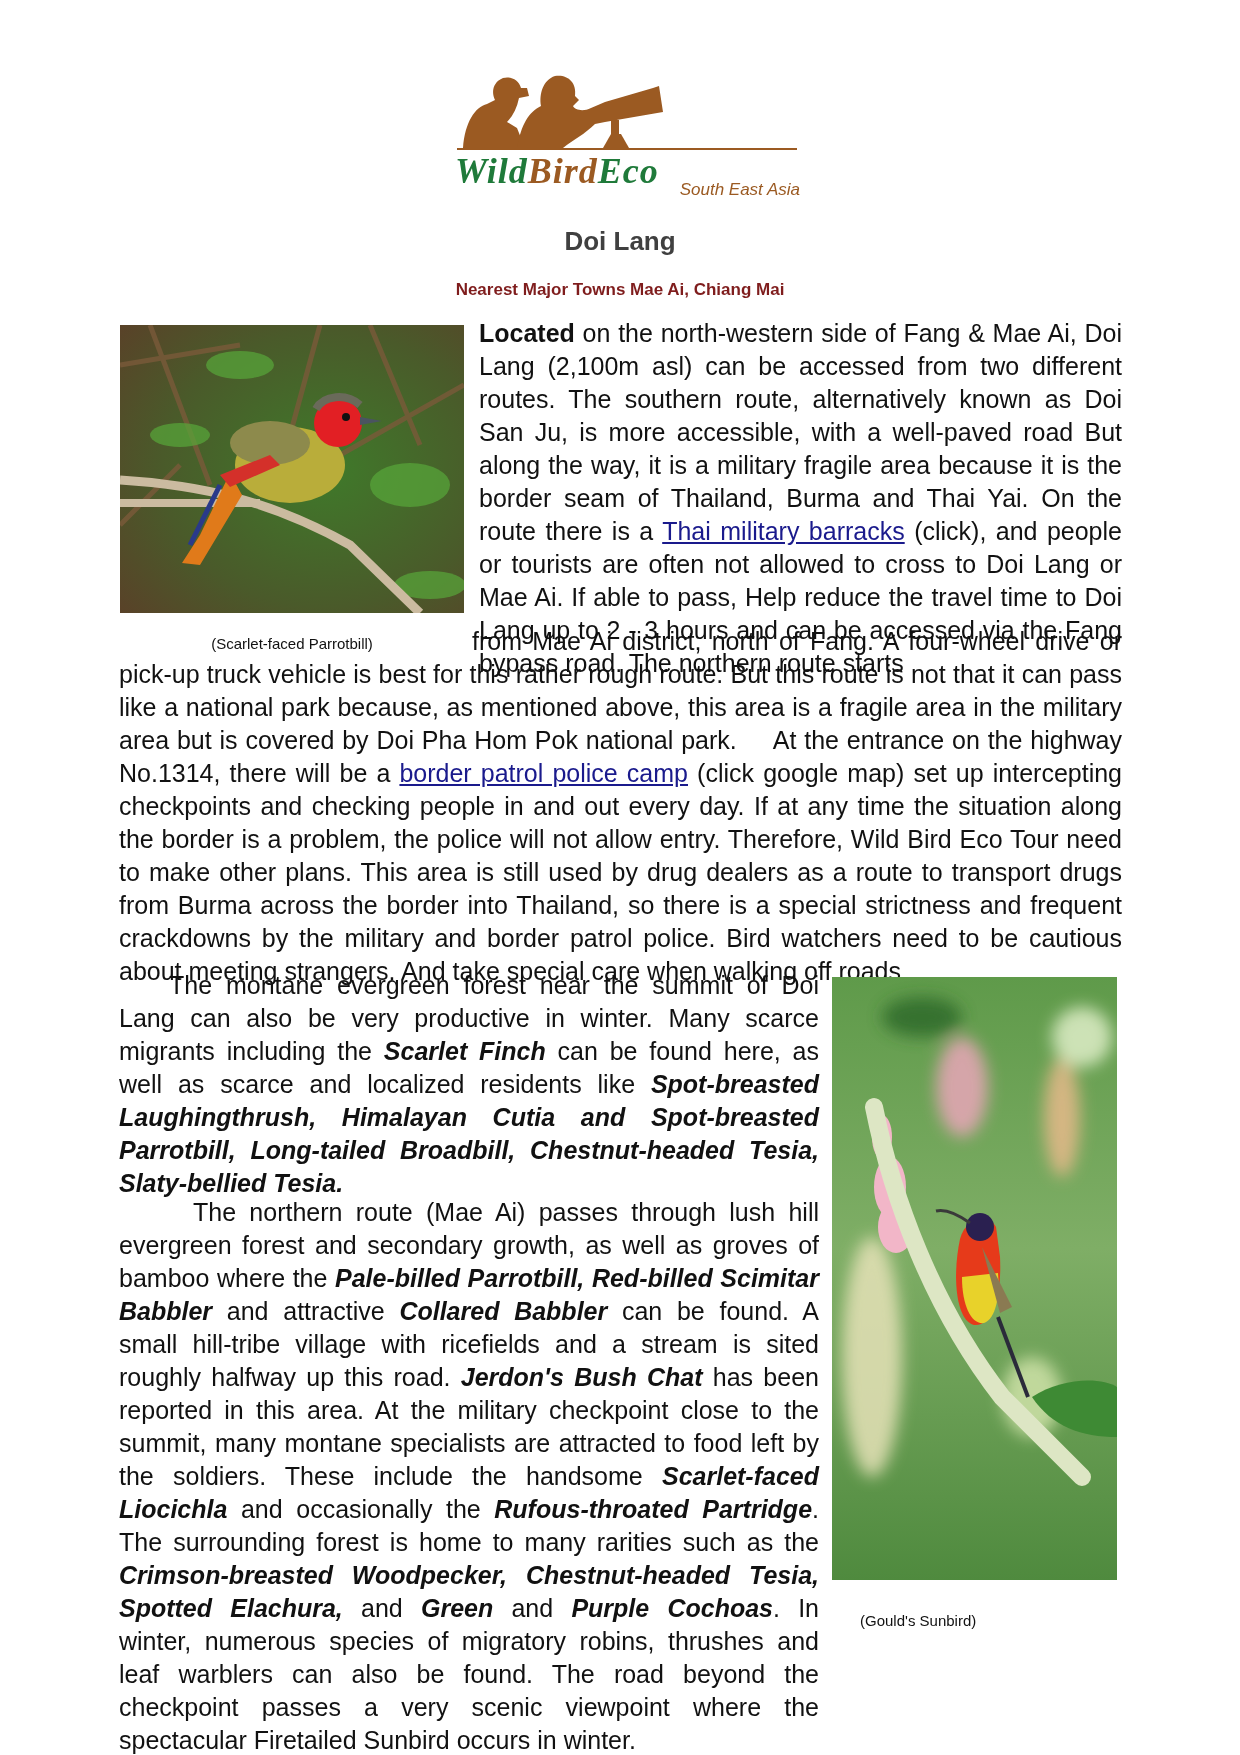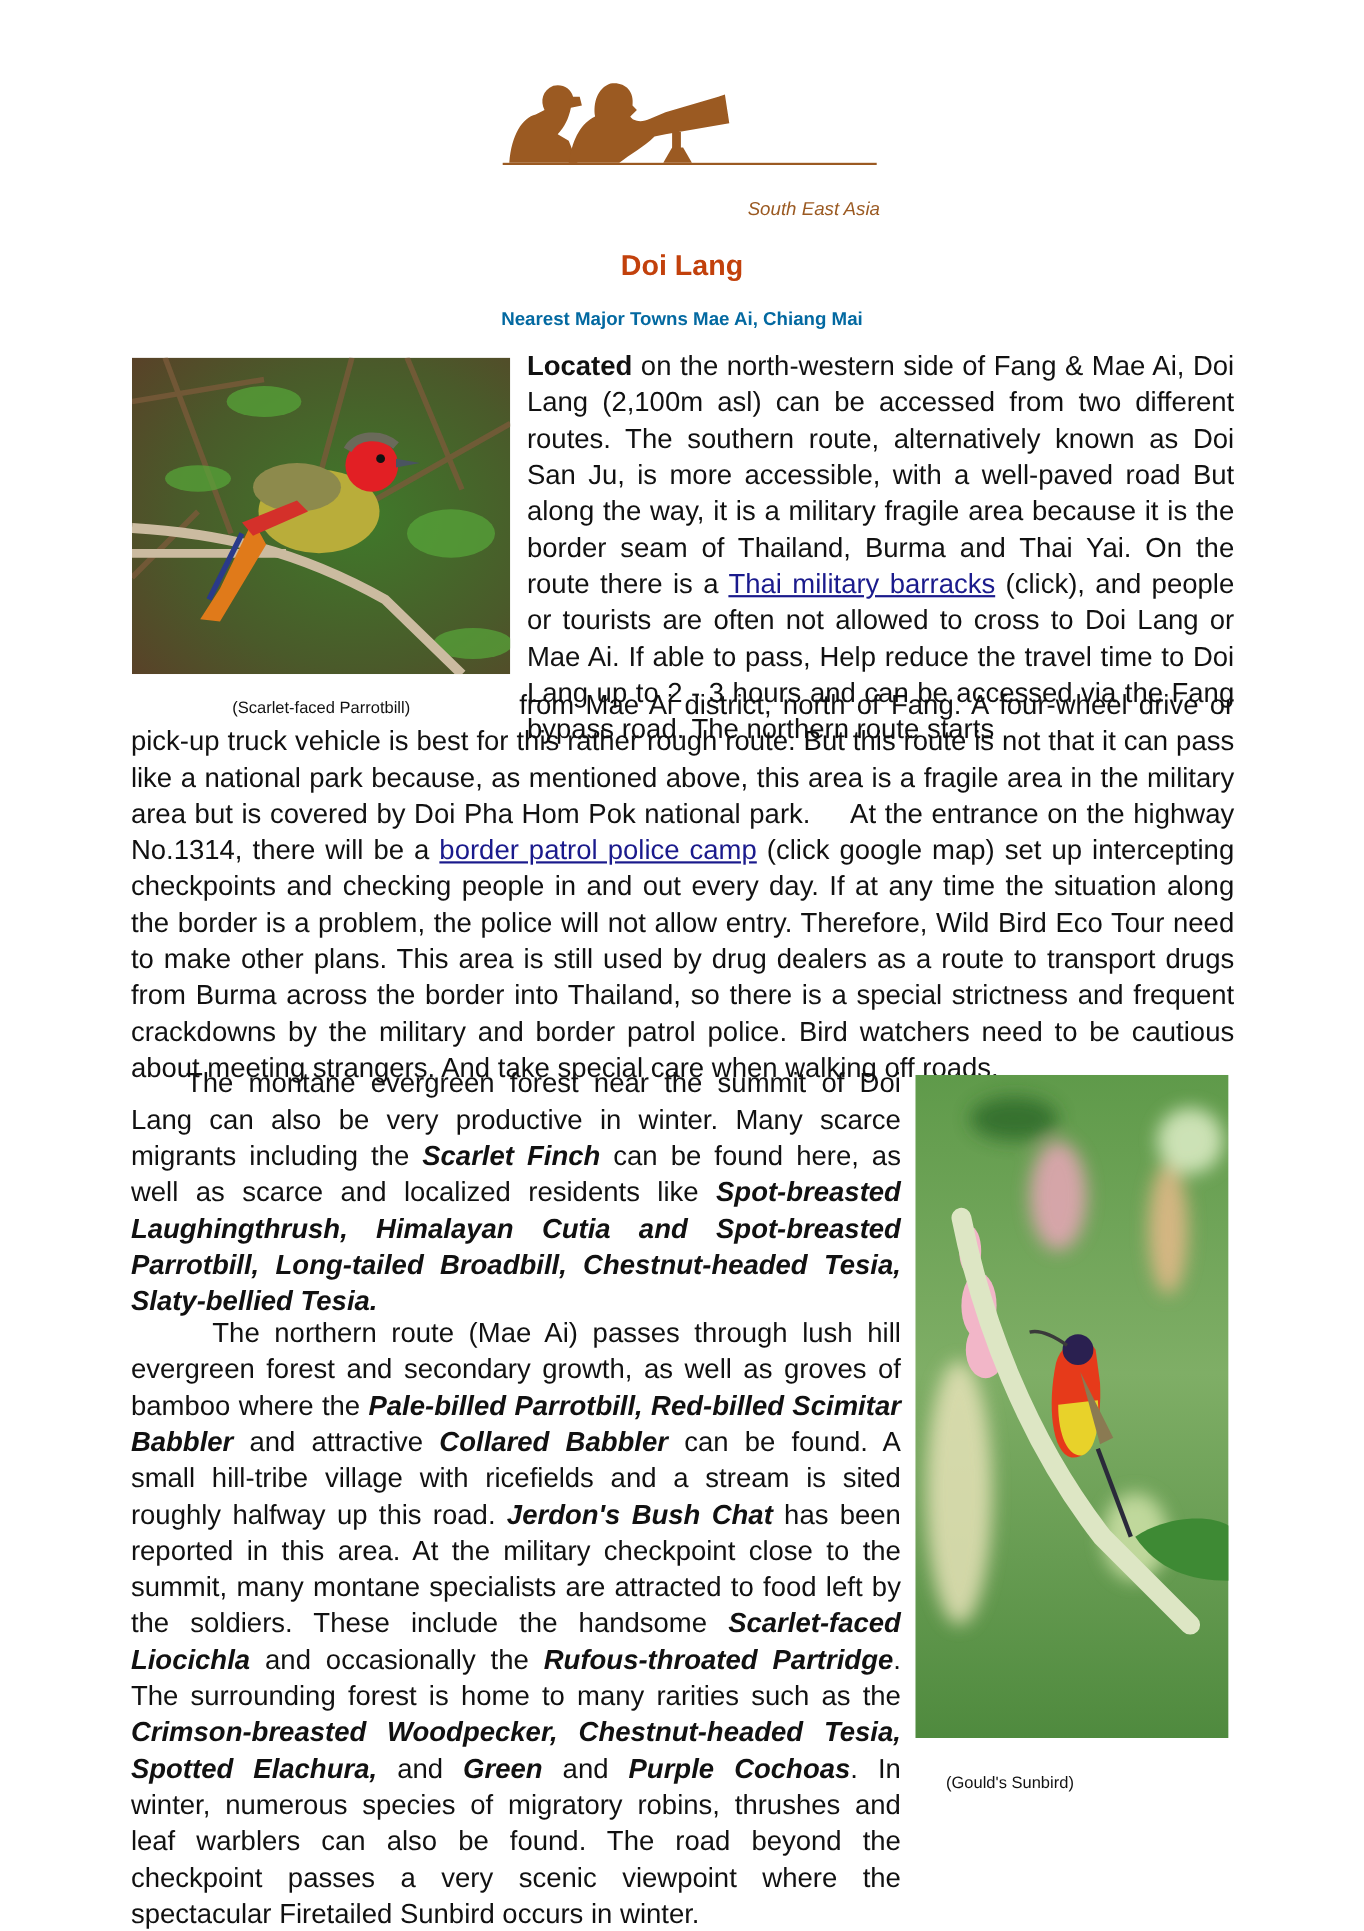--- a/index.html
+++ b/index.html
@@ -1,21 +1,21 @@
 <!DOCTYPE html>
 <html><head>
 <meta charset="utf-8">
 <style>
   html, body { margin: 0; padding: 0; background: #ffffff; }
   body { width: 1240px; height: 1755px; position: relative; overflow: hidden;
          font-family: "Liberation Sans", sans-serif; color: #111; }
   .abs { position: absolute; }
   .logo { left: 455px; top: 62px; width: 345px; height: 140px; }
-  .title { left: 0; width: 1240px; top: 226px; text-align: center; font-size: 26px; font-weight: bold; color: #c2410c; }
-  .subtitle { left: 0; width: 1240px; top: 280px; text-align: center; font-size: 17px; font-weight: bold; color: #0369a1; }
+  .title { left: 0; width: 1240px; top: 226px; text-align: center; font-size: 26px; font-weight: bold; color: #404040; }
+  .subtitle { left: 0; width: 1240px; top: 280px; text-align: center; font-size: 17px; font-weight: bold; color: #7f1d1d; }
   .para { font-size: 25px; line-height: 33px; text-align: justify; color: #111; }
   .para b i, .para .sp { font-weight: bold; font-style: italic; }
   .para a { color: #1a1a8c; text-decoration: underline; }
   .p1 { left: 479px; top: 317px; width: 643px; }
   .p2 { left: 119px; top: 625px; width: 1003px; }
   .p3 { left: 119px; top: 969px; width: 700px; }
   .p4 { left: 119px; top: 1177px; width: 700px; margin-top: 19px; }
   .cap { font-size: 15px; color: #111; }
   .cap1 { left: 120px; width: 344px; top: 635px; text-align: center; }
   .cap2 { left: 860px; width: 256px; top: 1612px; text-align: left; }
@@ -32,20 +32,23 @@
   <svg width="345" height="140" viewBox="0 0 345 140">
 
     <path d="M8,86 C10,60 20,45 32,42 L40,38 C36,30 38,20 48,16 C56,14 64,18 66,26 L72,26 L74,34 L64,36 C62,46 58,54 52,60 L62,66 L70,86 Z" fill="#9b5a22"></path>
 
     <path d="M62,86 C66,62 74,50 86,44 C84,32 88,18 100,14 C112,12 122,20 120,34 L124,38 L118,44 C120,48 128,50 136,46 L150,40 L198,26 L204,24 L208,50 L150,60 L140,62 C130,72 118,78 108,86 Z" fill="#9b5a22"></path>
 
     <rect x="156" y="58" width="8" height="16" fill="#9b5a22"></rect>
     <path d="M148,86 L156,72 L166,72 L174,86 Z" fill="#9b5a22"></path>
     <rect x="2" y="86" width="340" height="2" fill="#9b5a22"></rect>
   </svg>
+  <div class="abs" style="left:0; top:88px; width:345px; font-size:36px; font-weight:bold; font-style:italic; letter-spacing:1px; font-family:'Liberation Serif', serif;">
+    <span style="color:#1f7a3a">Wild</span><span style="color:#9b5a22">Bird</span><span style="color:#1f7a3a">Eco</span>
+  </div>
   <div class="abs" style="left:175px; top:118px; width:170px; text-align:right; font-size:17px; font-style:italic; color:#9b5a22;">South East Asia</div>
 </div>
 
 <div class="abs title">Doi Lang</div>
 <div class="abs subtitle">Nearest Major Towns Mae Ai, Chiang Mai</div>
 
 <div class="abs photo1">
   <svg width="344" height="288" viewBox="0 0 344 288">
     <defs>
       <radialGradient id="bg1" cx="60%" cy="50%" r="80%">

